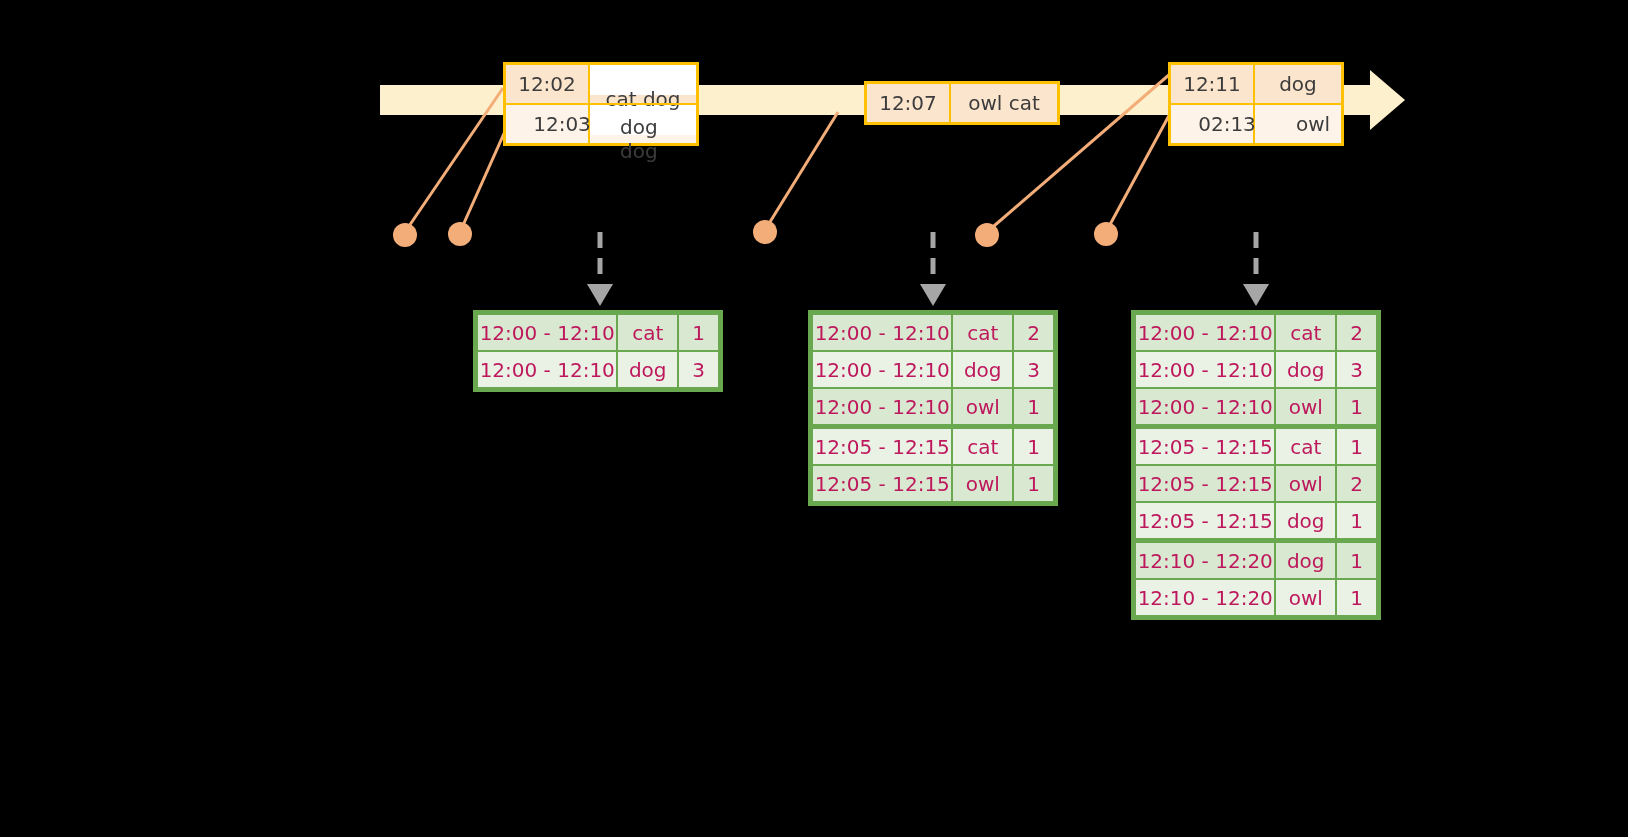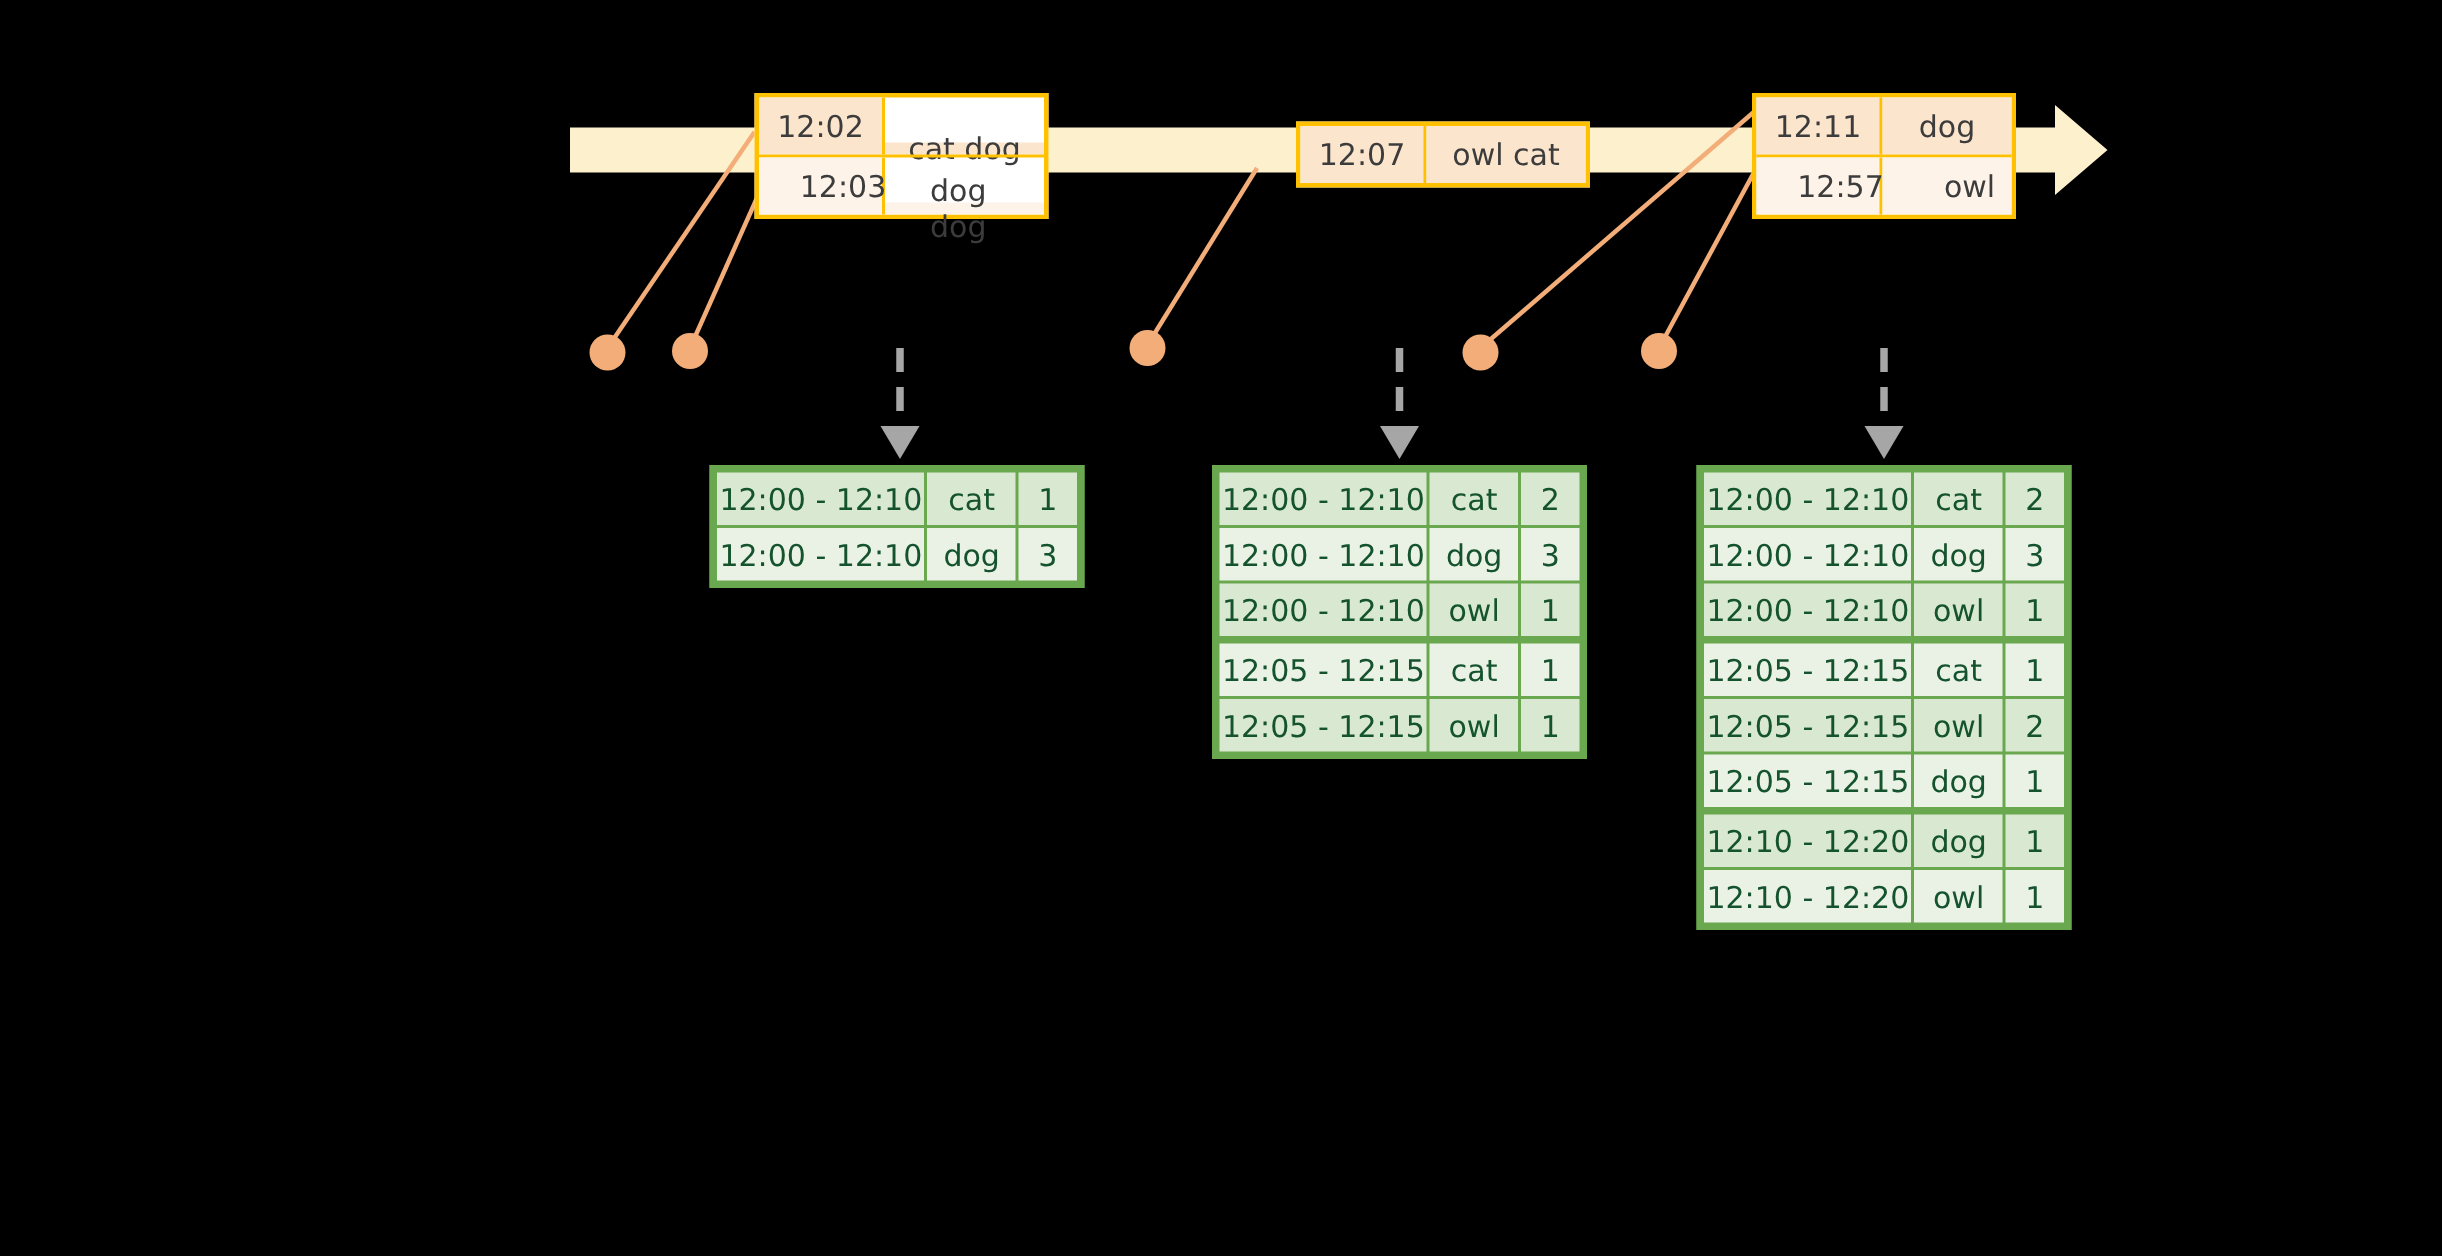--- a/index.html
+++ b/index.html
@@ -61,21 +61,21 @@
   
   .gtable{
     position:absolute;
     border:4px solid #6aa84f;
     box-sizing:border-box;
     background:#6aa84f;
   }
   .grow{display:flex;height:37px;}
   .gcell{
     display:flex;align-items:center;justify-content:center;
-    font-size:20px;color:#14532d;box-sizing:border-box;
+    font-size:20px;color:#be185d;box-sizing:border-box;
     margin:1px;
   }
   .gband-a .gcell{background:#d9e8d0;}
   .gband-b .gcell{background:#eaf1e5;}
   .g-sep{height:3px;background:#6aa84f;}
 
   #gt1{left:473px;top:310px;width:250px;}
   #gt1 .g-range{width:142px;}
   #gt1 .g-word{width:60px;}
   #gt1 .g-count{width:40px;}
@@ -142,21 +142,21 @@
       <div class="ev-cell ev-payload">owl cat</div>
     </div>
   </div>
 
   <div class="ev-box" id="ev3">
     <div class="ev-row shade-a">
       <div class="ev-cell ev-time">12:11</div>
       <div class="ev-cell ev-payload">dog</div>
     </div>
     <div class="ev-row shade-b">
-      <div class="ev-cell ev-time">12:57</div>
+      <div class="ev-cell ev-time">02:13</div>
       <div class="ev-cell ev-payload">owl</div>
     </div>
   </div>
 
   <div class="gtable" id="gt1">
       <div class="grow gband-a">
         <div class="gcell g-range">12:00 - 12:10</div>
         <div class="gcell g-word">cat</div>
         <div class="gcell g-count">1</div>
       </div>

